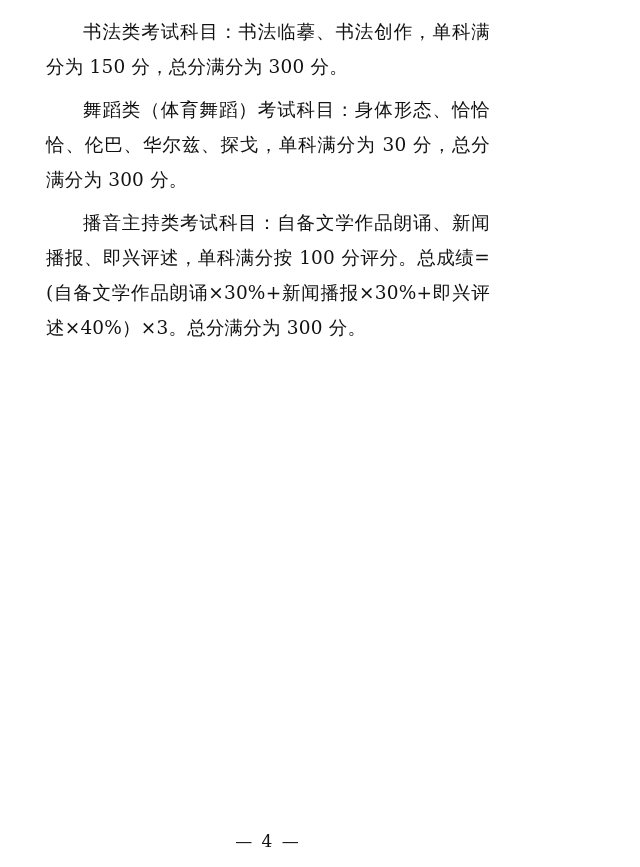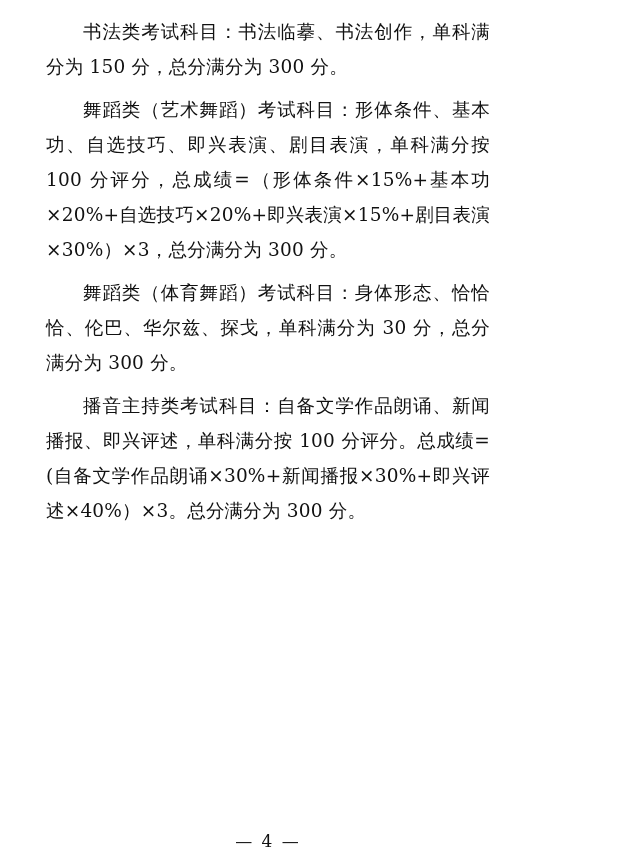--- a/index.html
+++ b/index.html
@@ -44,18 +44,17 @@
     letter-spacing: 2px;
     color: #111111;
   }
 </style>
 </head>
 <body>
 
 <div class="page">
 
   <p class="para">书法类考试科目：书法临摹、书法创作，单科满分为 150 分，总分满分为 300 分。</p>
-  <p class="para">舞蹈类（艺术舞蹈）考试科目：形体条件、基本功、自选技巧、即兴表演、剧目表演，单科满分按 100 分评分，总成绩=（形体条件×15%+基本功×20%+自选技巧×20%+即兴表演×15%+剧目表演×30%）×3，总分满分为 300 分。</p>
   <p class="para">舞蹈类（体育舞蹈）考试科目：身体形态、恰恰恰、伦巴、华尔兹、探戈，单科满分为 30 分，总分满分为 300 分。</p>
   <p class="para">播音主持类考试科目：自备文学作品朗诵、新闻播报、即兴评述，单科满分按 100 分评分。总成绩=(自备文学作品朗诵×30%+新闻播报×30%+即兴评述×40%）×3。总分满分为 300 分。</p>
 
   <div class="footer">— 4 —</div>
 </div>
 
 </body></html>

